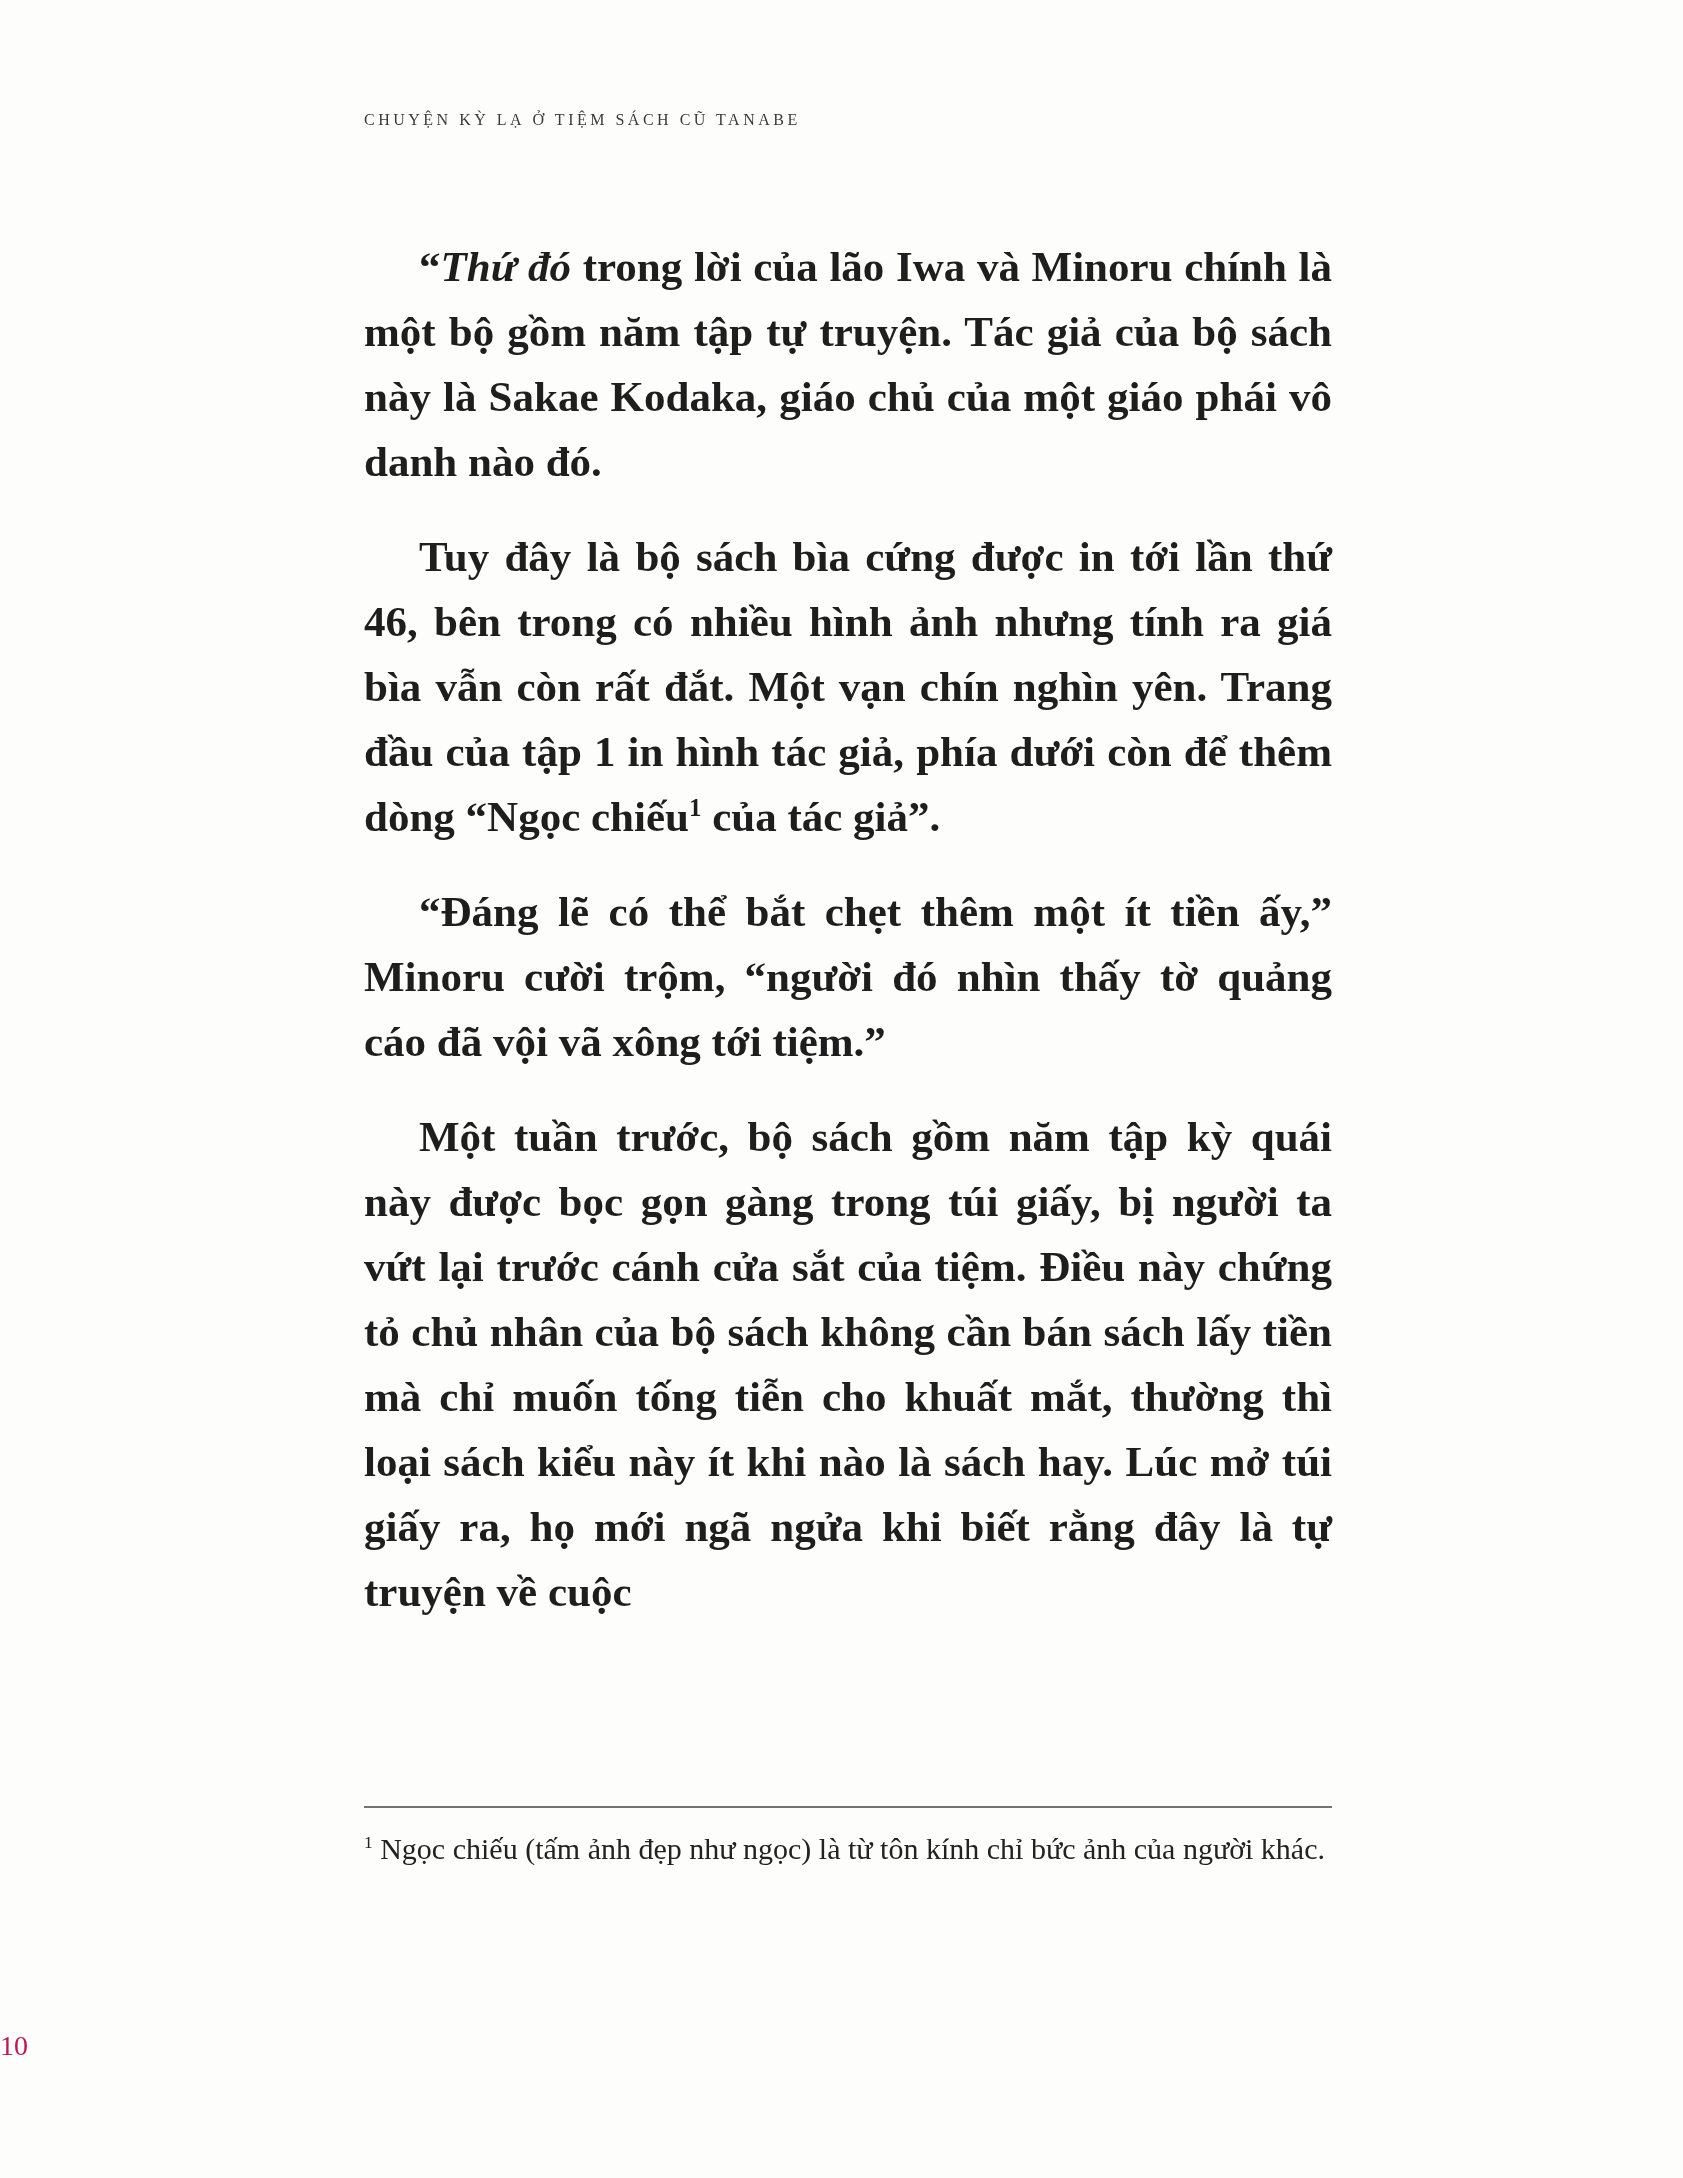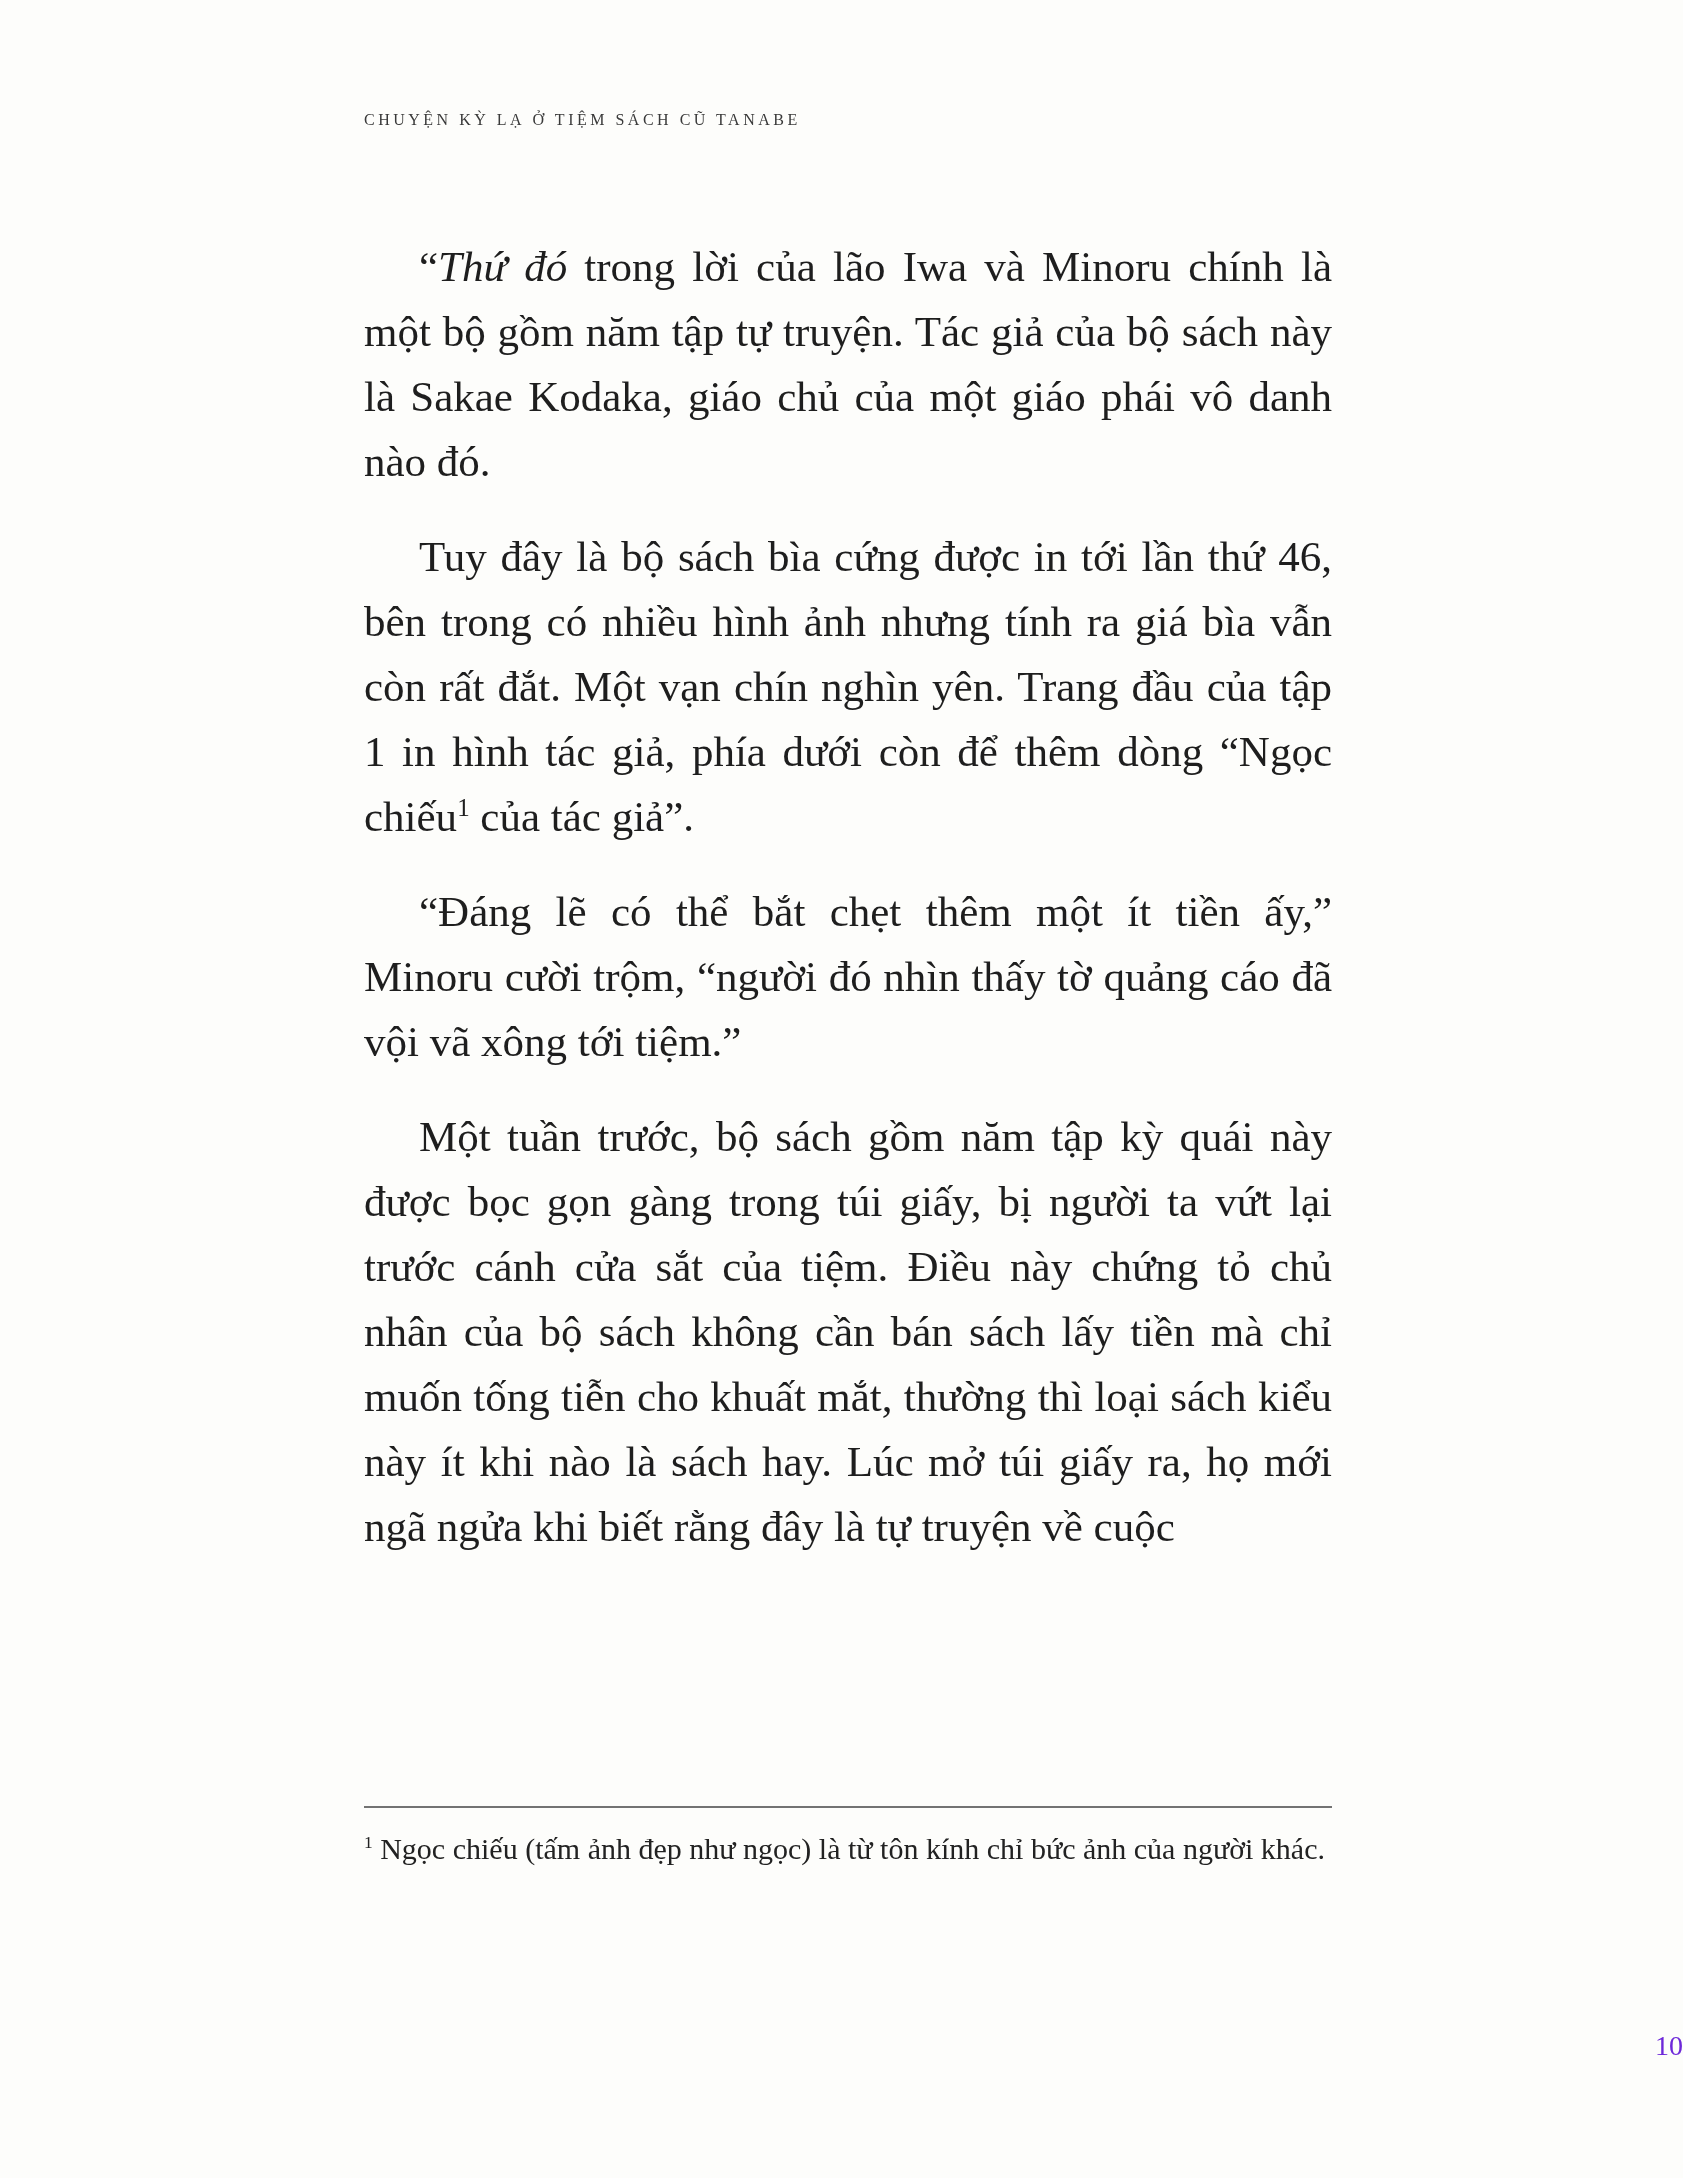--- a/index.html
+++ b/index.html
@@ -26,20 +26,21 @@
     left: 364px;
     top: 234px;
     width: 968px;
     font-size: 43px;
     line-height: 65px;
     text-align: justify;
   }
   .content p {
     margin: 0 0 30px 0;
     text-indent: 55px;
+    font-weight: bold;
   }
   .italic { font-style: italic; }
   sup.fn-marker {
     font-size: 58%;
     line-height: 0;
     vertical-align: super;
   }
   .footnote {
     position: absolute;
     left: 364px;
@@ -50,23 +51,23 @@
     font-size: 30px;
     line-height: 46px;
     text-align: justify;
     color: #222222;
   }
   .folio {
     position: absolute;
     left: 0;
     top: 2030px;
     width: 1683px;
-    text-align: right;
+    text-align: left;
     font-size: 28px;
-    color: #6d28d9;
+    color: #be185d;
   }
 </style>
 </head>
 <body>
 
 <div class="page">
 
   <div class="running-head">CHUYỆN KỲ LẠ Ở TIỆM SÁCH CŨ TANABE</div>
 
   <div class="content">

